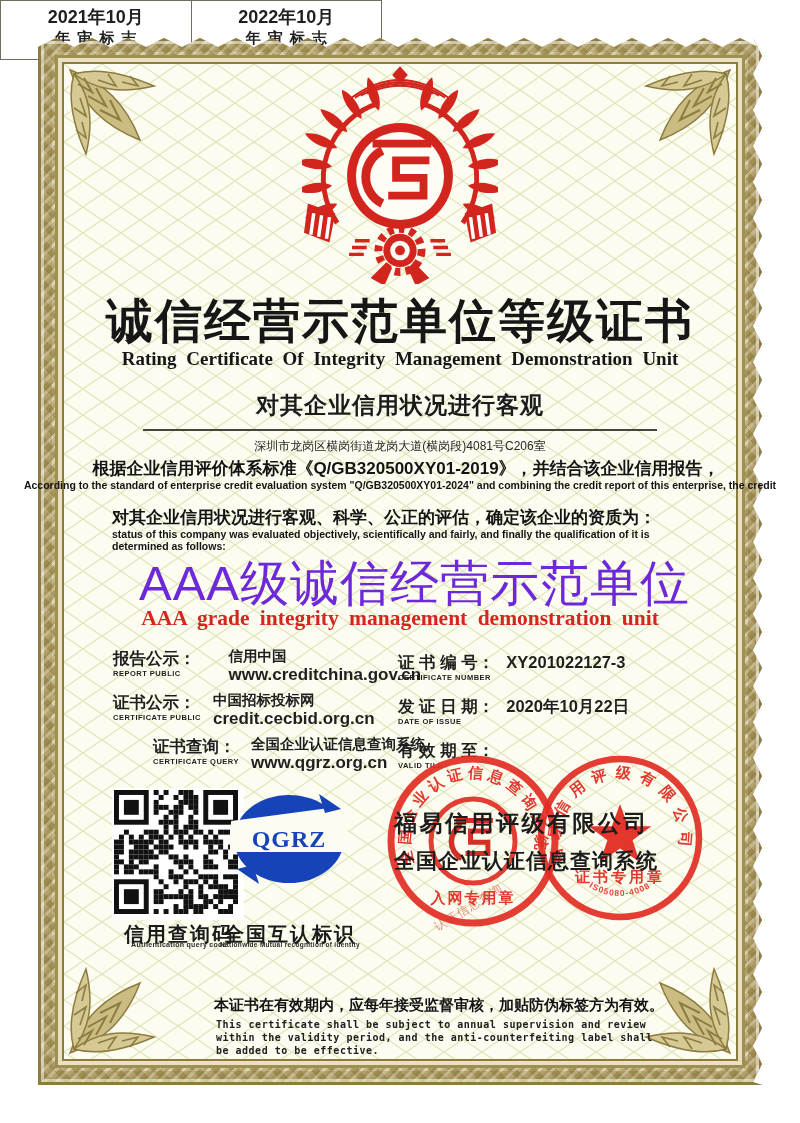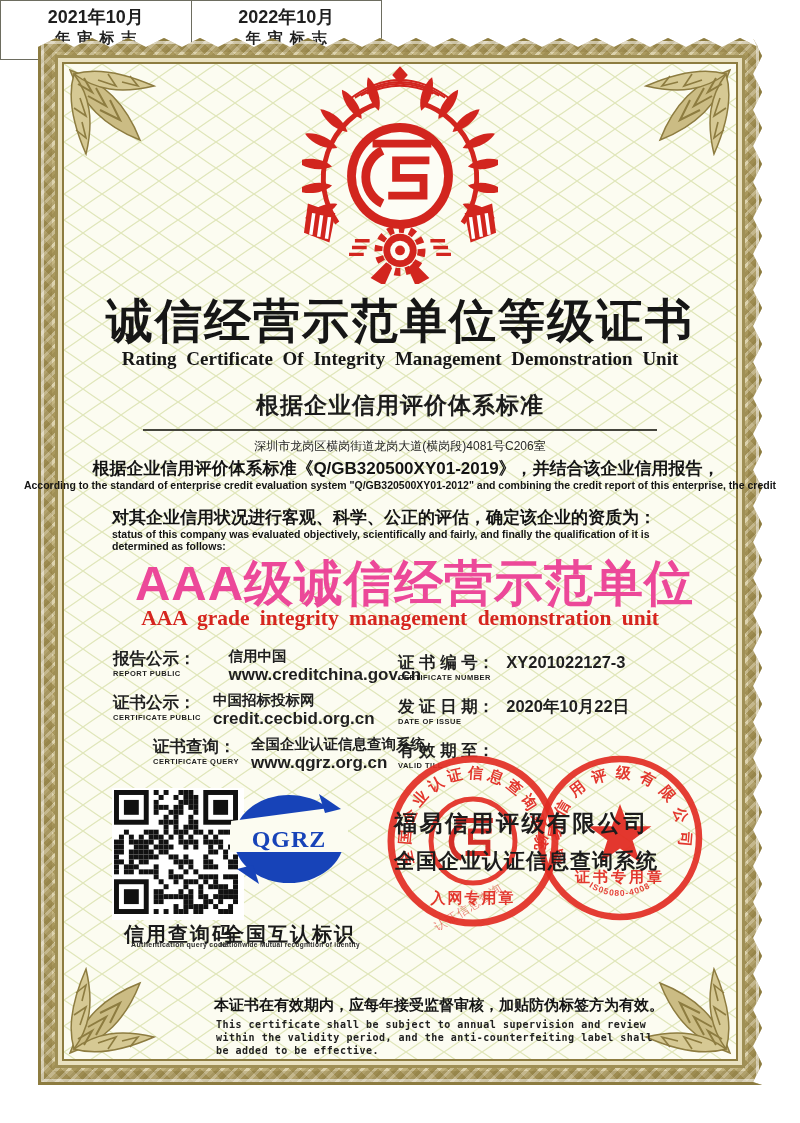--- a/index.html
+++ b/index.html
@@ -23,21 +23,21 @@
   .title-cn{top:290px;font-size:47px;font-weight:900;letter-spacing:2px;color:#161616;}
   .title-en{top:348px;font-size:19px;font-weight:bold;font-family:"Liberation Serif","DejaVu Serif",serif;word-spacing:5px;color:#161616;}
   .company{top:390px;font-size:23px;font-weight:600;letter-spacing:1px;color:#1c1c1c;}
   .divider{top:429px;left:143px;width:514px;height:2px;background:#45453c;}
   .address{top:438px;font-size:12px;color:#262626;}
   .p-cn{font-size:17px;font-weight:700;color:#141414;}
   .p-en{font-size:11px;font-weight:700;color:#141414;letter-spacing:0px;}
   .p1cn{top:457px;margin-left:12px;} .p1en{top:479px;font-size:10.5px;}
   .p2cn{top:506px;left:112px;right:110px;text-align:left;}
   .p2en{top:528px;left:112px;right:100px;text-align:left;font-size:10.5px;}
-  .grade-cn{top:551px;font-size:49px;font-weight:700;color:#ec4899;letter-spacing:1px;padding-left:29px;}
+  .grade-cn{top:551px;font-size:49px;font-weight:400;color:#6d28d9;letter-spacing:1px;padding-left:29px;}
   .grade-en{top:606px;font-size:21.5px;font-weight:bold;color:#d6251f;font-family:"Liberation Serif","DejaVu Serif",serif;word-spacing:5px;}
   .frow{position:absolute;display:flex;z-index:3;}
   .flabel .cn{font-size:16.5px;font-weight:700;white-space:nowrap;}
   .flabel .en{font-size:7.5px;font-weight:700;letter-spacing:.5px;margin-top:-1px;white-space:nowrap;}
   .fval{margin-left:12px;}
   .fval .l1{font-size:14.5px;font-weight:700;line-height:17px;}
   .fval .l2{font-size:17px;font-weight:700;line-height:20px;}
   .fval .single{font-size:16.5px;font-weight:600;line-height:19px;padding-top:1px;white-space:nowrap;}
   .qrbox{left:112px;top:788px;width:128px;height:128px;background:#fff;padding:2px;z-index:3;}
   .mark-label-cn{font-size:20px;font-weight:700;letter-spacing:2px;color:#1a1a1a;}
@@ -158,26 +158,26 @@
         <circle r="10" fill="#fdfdf5"></circle>
         <circle r="5" fill="#d2251e"></circle>
     </g>
 
     <path d="M-8 94 L-16 112 L-30 104 L-14 88 Z"></path>
       <path d="M8 94 L16 112 L30 104 L14 88 Z"></path>
   </svg>
 
   <div class="abs ctr title-cn">诚信经营示范单位等级证书</div>
   <div class="abs ctr title-en">Rating Certificate Of Integrity Management Demonstration Unit</div>
-  <div class="abs ctr company">根据企业信用评价体系标准</div>
+  <div class="abs ctr company">对其企业信用状况进行客观</div>
   <div class="abs divider"></div>
   <div class="abs ctr address">深圳市龙岗区横岗街道龙岗大道(横岗段)4081号C206室</div>
 
   <div class="abs ctr p-cn p1cn">根据企业信用评价体系标准《Q/GB320500XY01-2019》，并结合该企业信用报告，</div>
-  <div class="abs ctr p-en p1en">According to the standard of enterprise credit evaluation system "Q/GB320500XY01-2012" and combining the credit report of this enterprise, the credit</div>
+  <div class="abs ctr p-en p1en">According to the standard of enterprise credit evaluation system "Q/GB320500XY01-2024" and combining the credit report of this enterprise, the credit</div>
   <div class="abs p-cn p2cn">对其企业信用状况进行客观、科学、公正的评估，确定该企业的资质为：</div>
   <div class="abs p-en p2en">status of this company was evaluated objectively, scientifically and fairly, and finally the qualification of it is determined as follows:</div>
 
   <div class="abs ctr grade-cn">AAA级诚信经营示范单位</div>
   <div class="abs ctr grade-en">AAA grade integrity management demonstration unit</div>
 
   <div class="frow" style="left:113px;top:648px;gap:21px;">
     <div class="flabel">
         <div class="cn">报告公示：</div>
       <div class="en">REPORT PUBLIC</div>

